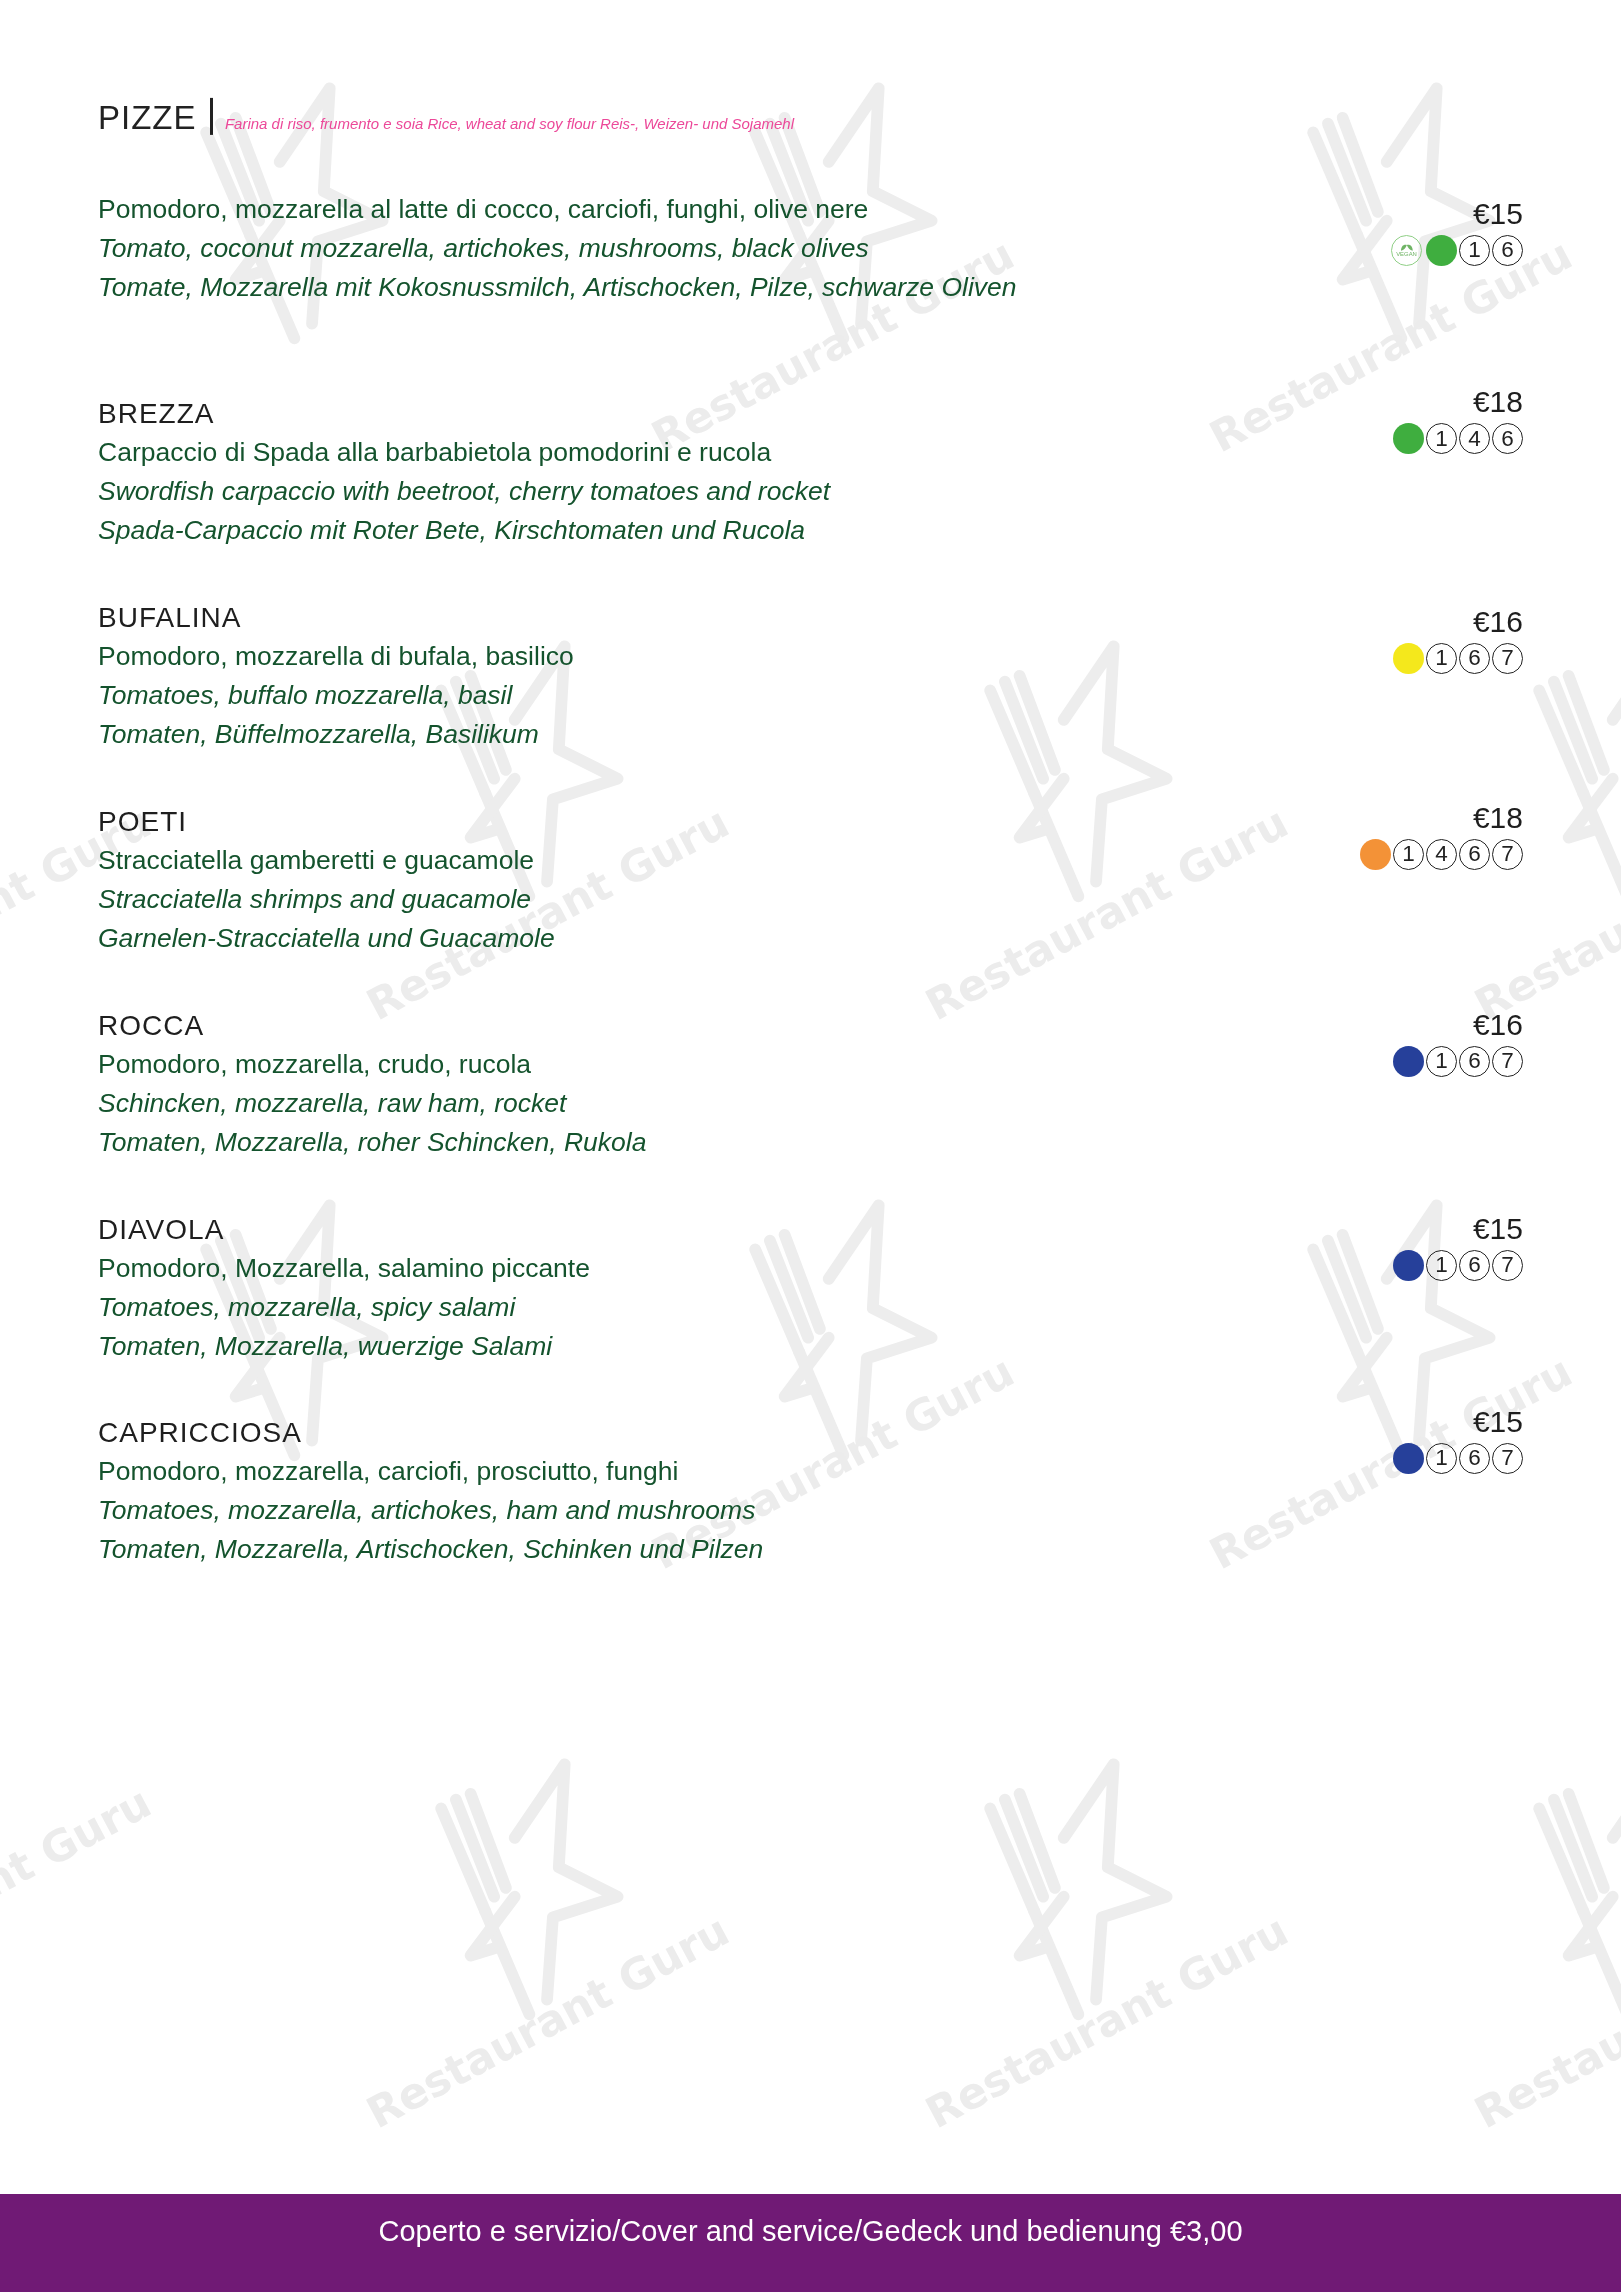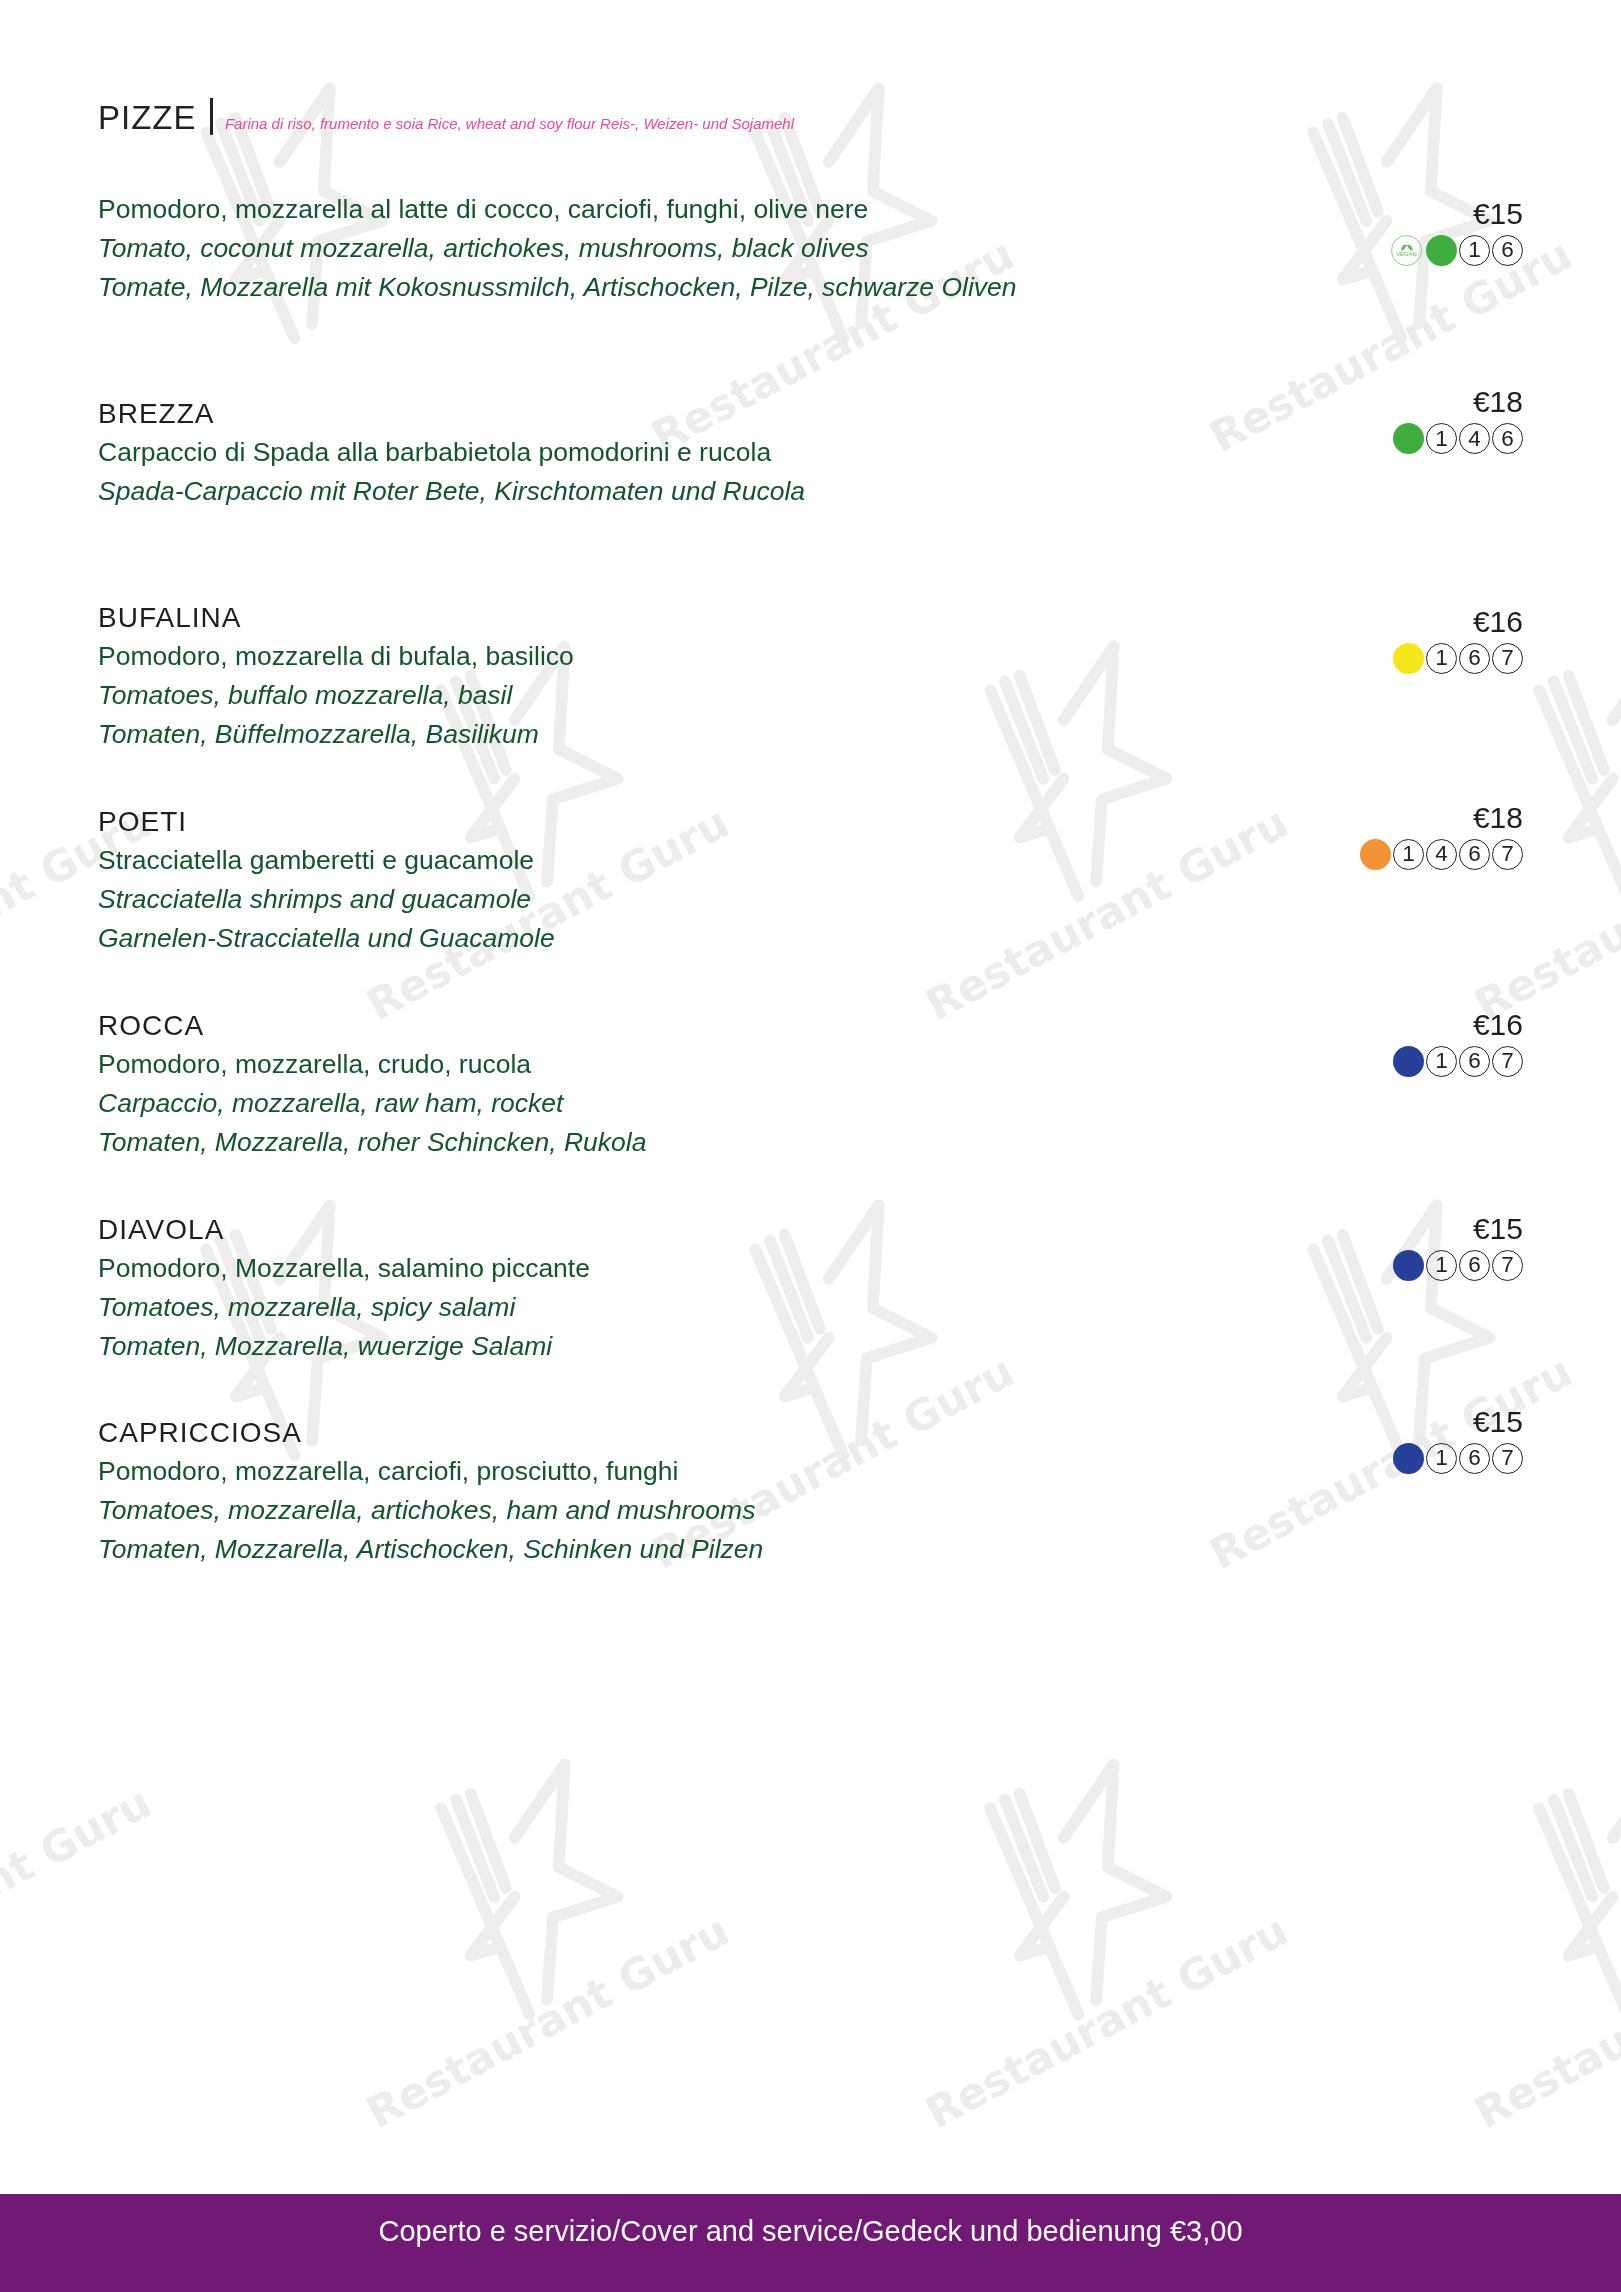--- a/index.html
+++ b/index.html
@@ -336,20 +336,21 @@
         <span class="dot" style="background:#3fae3f"></span>
         <span class="allergen">1</span>
         <span class="allergen">6</span>
       </div>
     </div>
   </div>
 
   <div class="item" style="top:394px">
     <div class="item-name">BREZZA</div>
     <div class="item-line">Carpaccio di Spada alla barbabietola pomodorini e rucola</div>
+    <div class="item-line it">Swordfish carpaccio with beetroot, cherry tomatoes and rocket</div>
     <div class="item-line it">Spada-Carpaccio mit Roter Bete, Kirschtomaten und Rucola</div>
     <div class="item-right" style="top:-12.7px">
       <div class="price">€18</div>
       <div class="tags">
         <span class="dot" style="background:#3fae3f"></span>
         <span class="allergen">1</span>
         <span class="allergen">4</span>
         <span class="allergen">6</span>
       </div>
     </div>
@@ -384,21 +385,21 @@
         <span class="allergen">4</span>
         <span class="allergen">6</span>
         <span class="allergen">7</span>
       </div>
     </div>
   </div>
 
   <div class="item" style="top:1006px">
     <div class="item-name">ROCCA</div>
     <div class="item-line">Pomodoro, mozzarella, crudo, rucola</div>
-    <div class="item-line it">Carpaccio, mozzarella, raw ham, rocket</div>
+    <div class="item-line it">Schincken, mozzarella, raw ham, rocket</div>
     <div class="item-line it">Tomaten, Mozzarella, roher Schincken, Rukola</div>
     <div class="item-right" style="top:-2px">
       <div class="price">€16</div>
       <div class="tags">
         <span class="dot" style="background:#26409a"></span>
         <span class="allergen">1</span>
         <span class="allergen">6</span>
         <span class="allergen">7</span>
       </div>
     </div>

